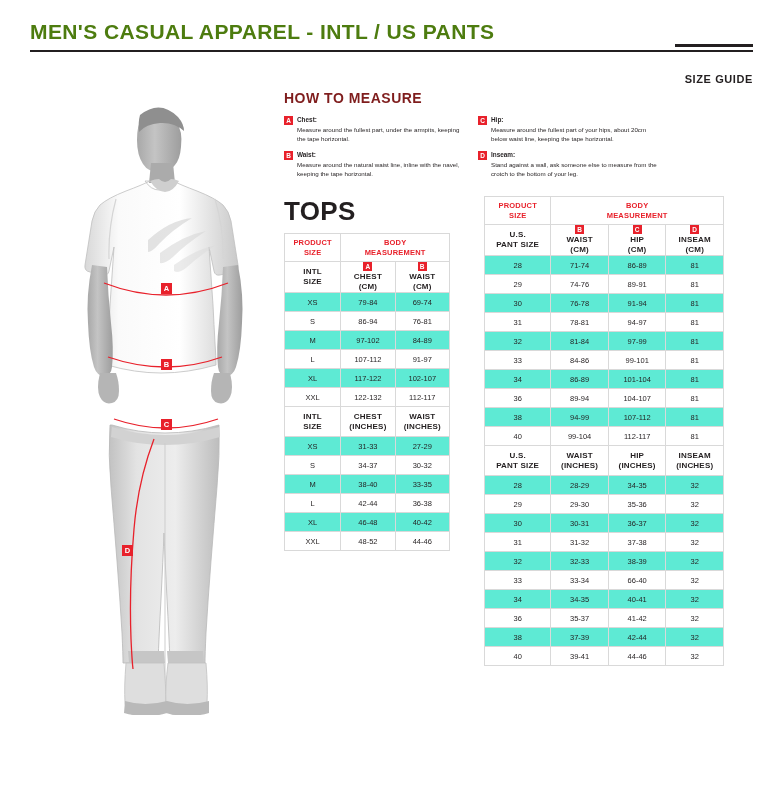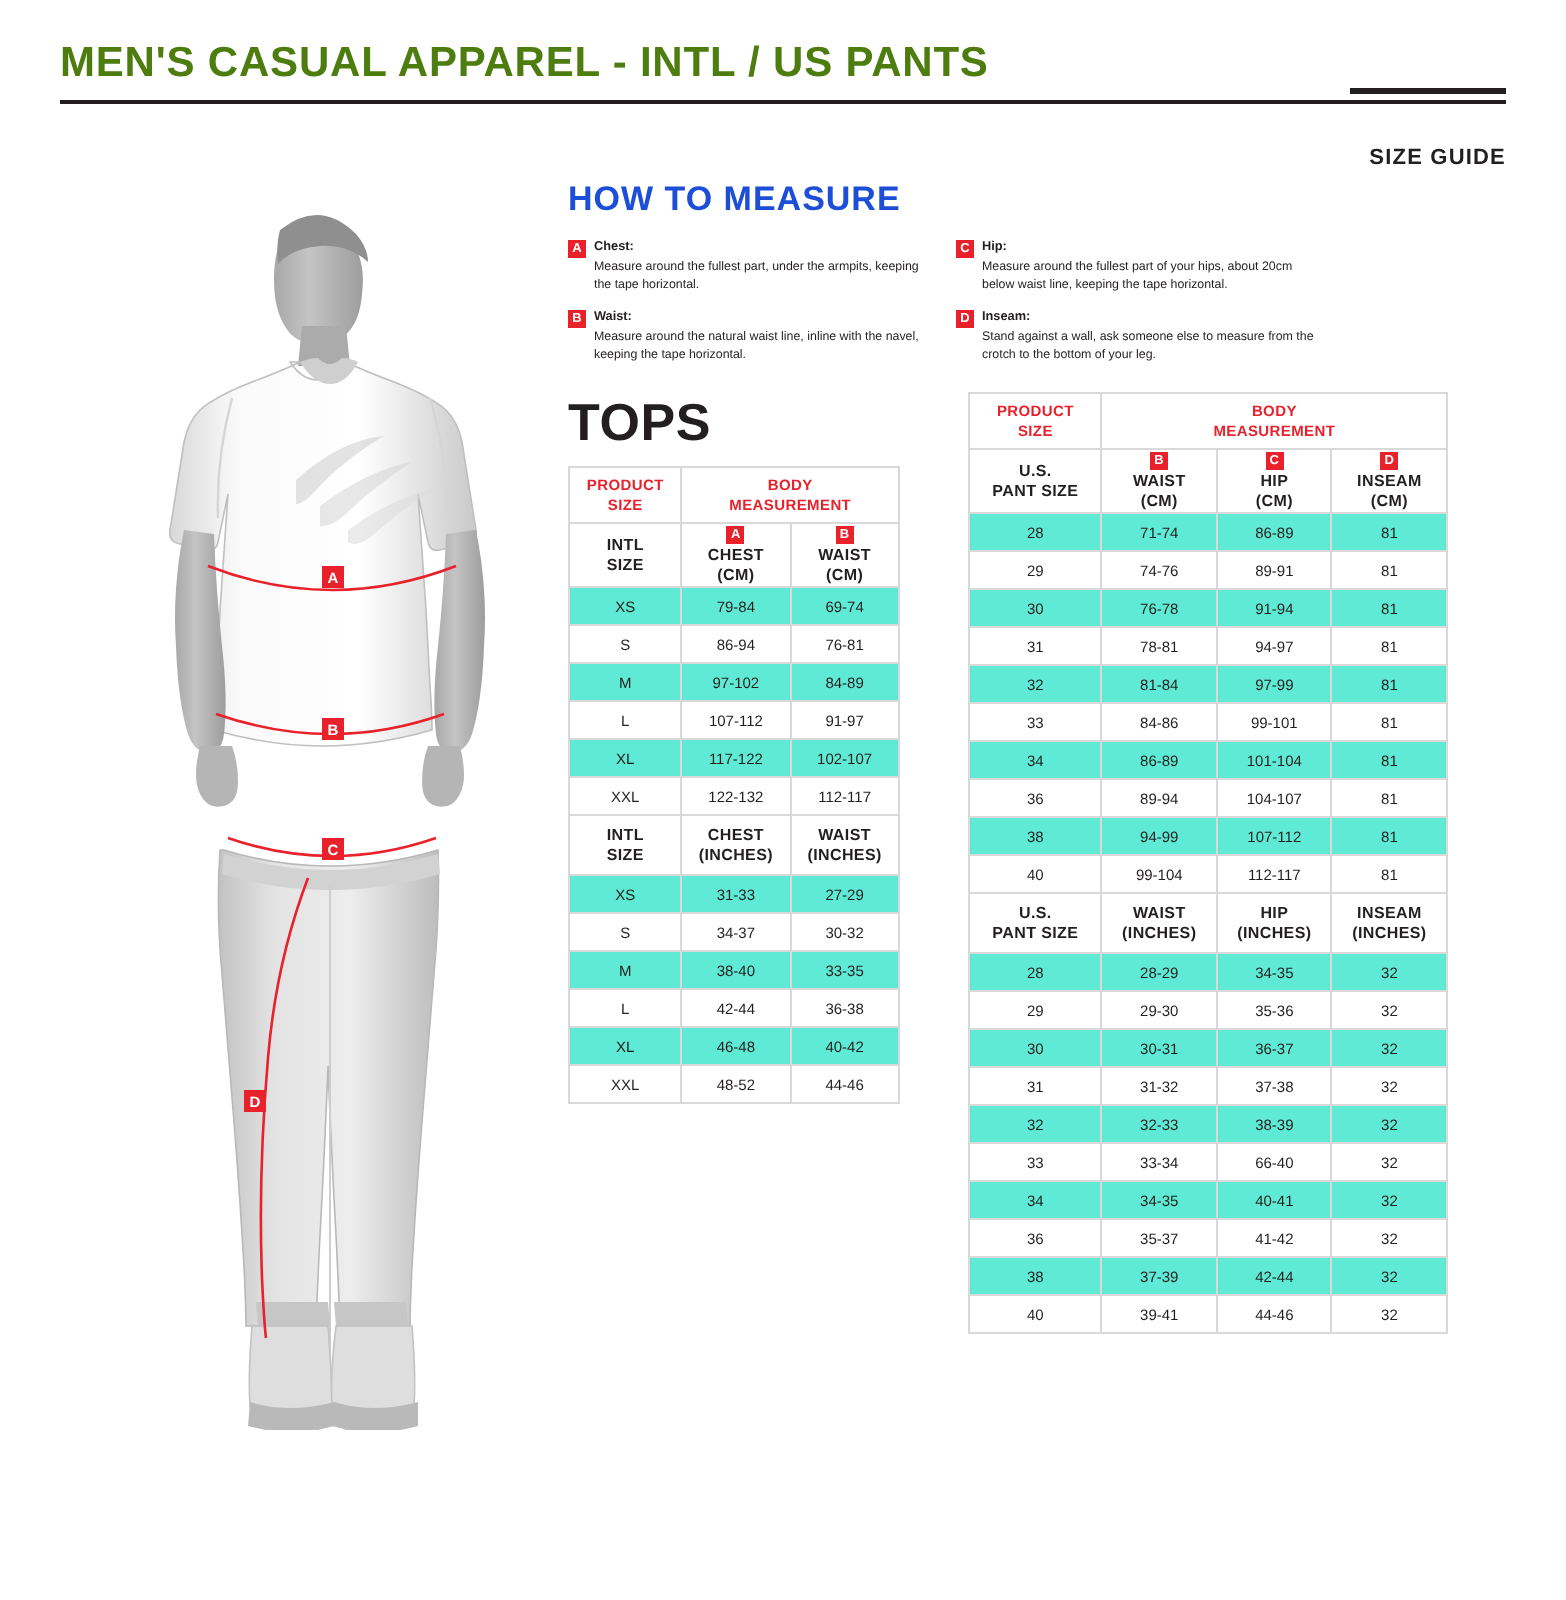--- a/index.html
+++ b/index.html
@@ -30,22 +30,22 @@
     margin-top: 47px;
   }
   .size-guide-rule {
     position: absolute; right: 0; top: 30px; width: 78px; height: 3px;
     background: #231f20;
   }
 
   
   .htm { position: absolute; left: 284px; top: 90px; width: 470px; }
   .htm-title {
-    font-size: 17px; font-weight: bold; letter-spacing: 0.5px;
-    margin-bottom: 9px; color: #1d4ed8;
+    font-size: 14px; font-weight: bold; letter-spacing: 0.5px;
+    margin-bottom: 9px; color: #7f1d1d;
   }
   .htm-cols { display: flex; gap: 14px; }
   .htm-col { width: 180px; }
   .htm-item { display: flex; margin-bottom: 7px; }
   .badge {
     flex: 0 0 auto;
     width: 9px; height: 9px; margin-right: 4px; margin-top: 1px;
     background: #e8212b; color: #fff;
     font-size: 6.5px; font-weight: bold;
     line-height: 9px; text-align: center;

